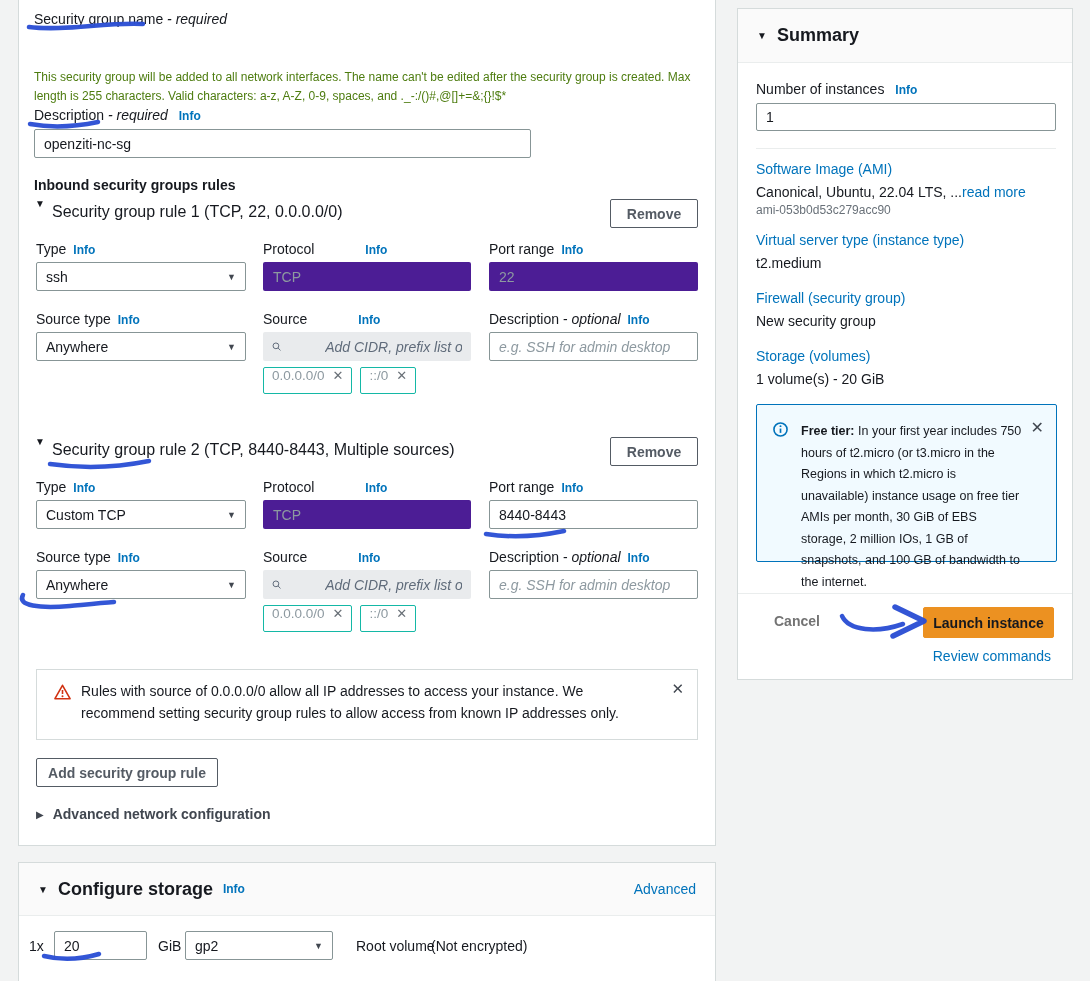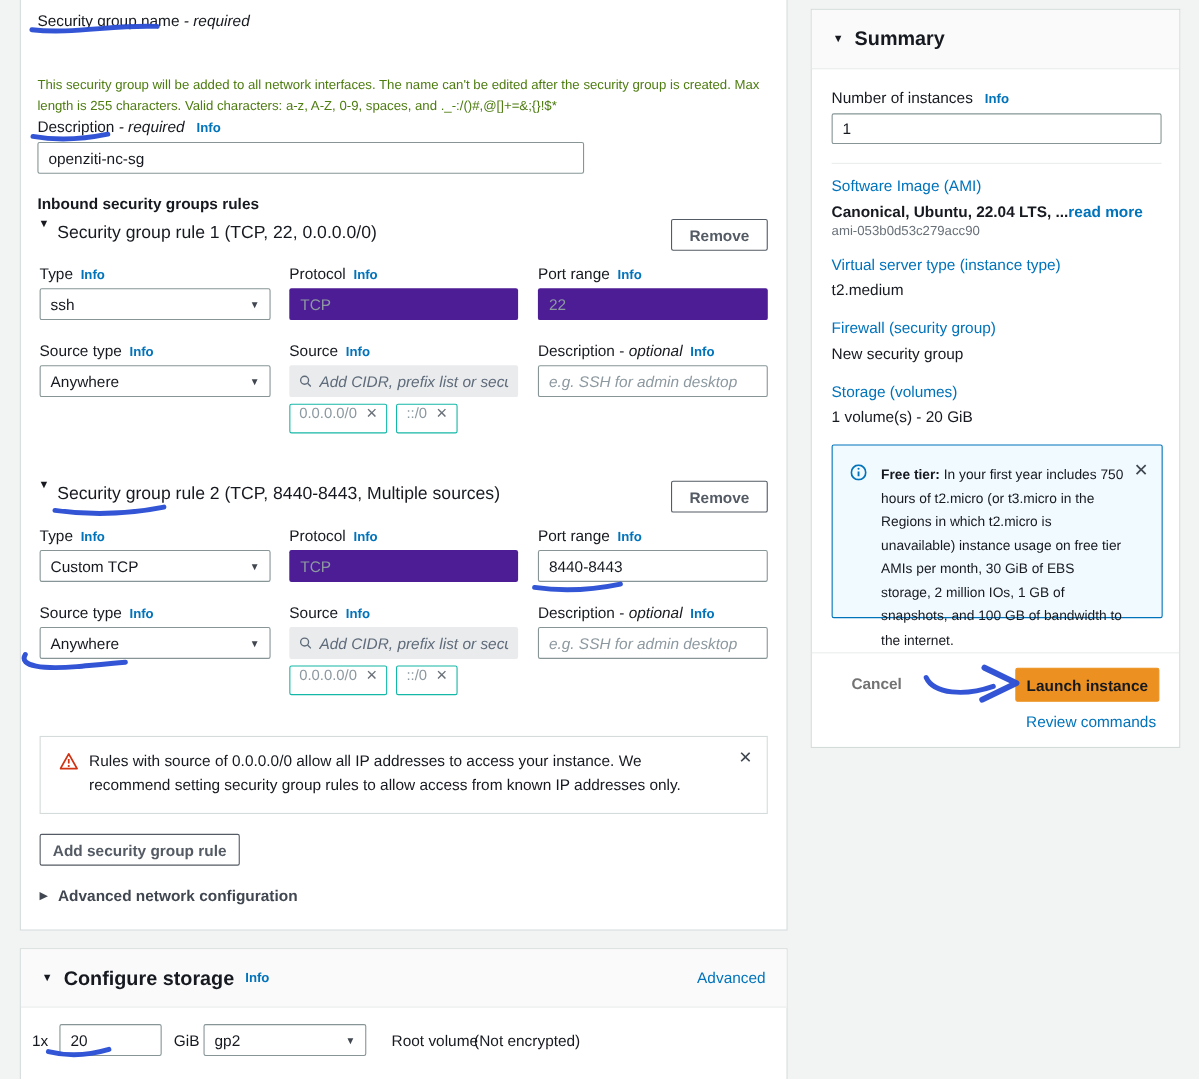--- a/index.html
+++ b/index.html
@@ -47,21 +47,21 @@
   }
   .chip .x { color:#697077; font-size:13px; cursor:pointer; }
   .btn-sec {
     border:1px solid #545b64; border-radius:2px; background:#fff; color:#545b64;
     font-family:inherit; font-size:14px; font-weight:bold; cursor:pointer;
   }
   .caret { font-size:10px; color:#16191f; }
   .rule-title { font-size:16px; color:#16191f; }
   .col-lbl { display:flex; align-items:baseline; }
   .c1 { left:17px;  width:210px; }
-  .c2 { left:244px; width:208px; }
+  .c2 { left:244px; width:208px;gap:44px; }
   .c3 { left:470px; width:209px; }
   .sec-hdr {
     position:absolute; left:0; top:0; right:0; height:53px; background:#fafafa;
     border-bottom:1px solid #eaeded; display:flex; align-items:center; padding:0 19px;
   }
   .sec-title { font-size:18px; font-weight:bold; margin-left:10px; }
   .link { color:#0073bb; cursor:pointer; text-decoration:none; }
   .sum-link { font-size:14px; color:#0073bb; cursor:pointer; }
   .sum-val { font-size:14px; color:#16191f; }
   .warn-box { border:1px solid #d5dbdb; background:#fff; }
@@ -268,21 +268,21 @@
 
   <div class="abs" style="left:18px; top:72px;">
     <span class="lbl">Number of instances</span>
     <span class="inf">Info</span>
   </div>
   <input class="inp abs" style="left: 18px; top: 94px; width: 300px; height: 28px;" value="1">
 
   <div class="abs" style="left:18px; top:139px; width:300px; border-top:1px solid #eaeded;"></div>
 
   <div class="abs sum-link" style="left:18px; top:152px;">Software Image (AMI)</div>
-  <div class="abs sum-val" style="left:18px; top:175px;font-weight:bold;">
+  <div class="abs sum-val" style="left:18px; top:175px;">
     <span>Canonical, Ubuntu, 22.04 LTS, ...</span><span class="link">read more</span>
   </div>
   <div class="abs" style="left:18px; top:194px; font-size:12px; color:#687078;">ami-053b0d53c279acc90</div>
 
   <div class="abs sum-link" style="left:18px; top:223px;">Virtual server type (instance type)</div>
   <div class="abs sum-val" style="left:18px; top:246px;">t2.medium</div>
 
   <div class="abs sum-link" style="left:18px; top:281px;">Firewall (security group)</div>
   <div class="abs sum-val" style="left:18px; top:304px;">New security group</div>
 

